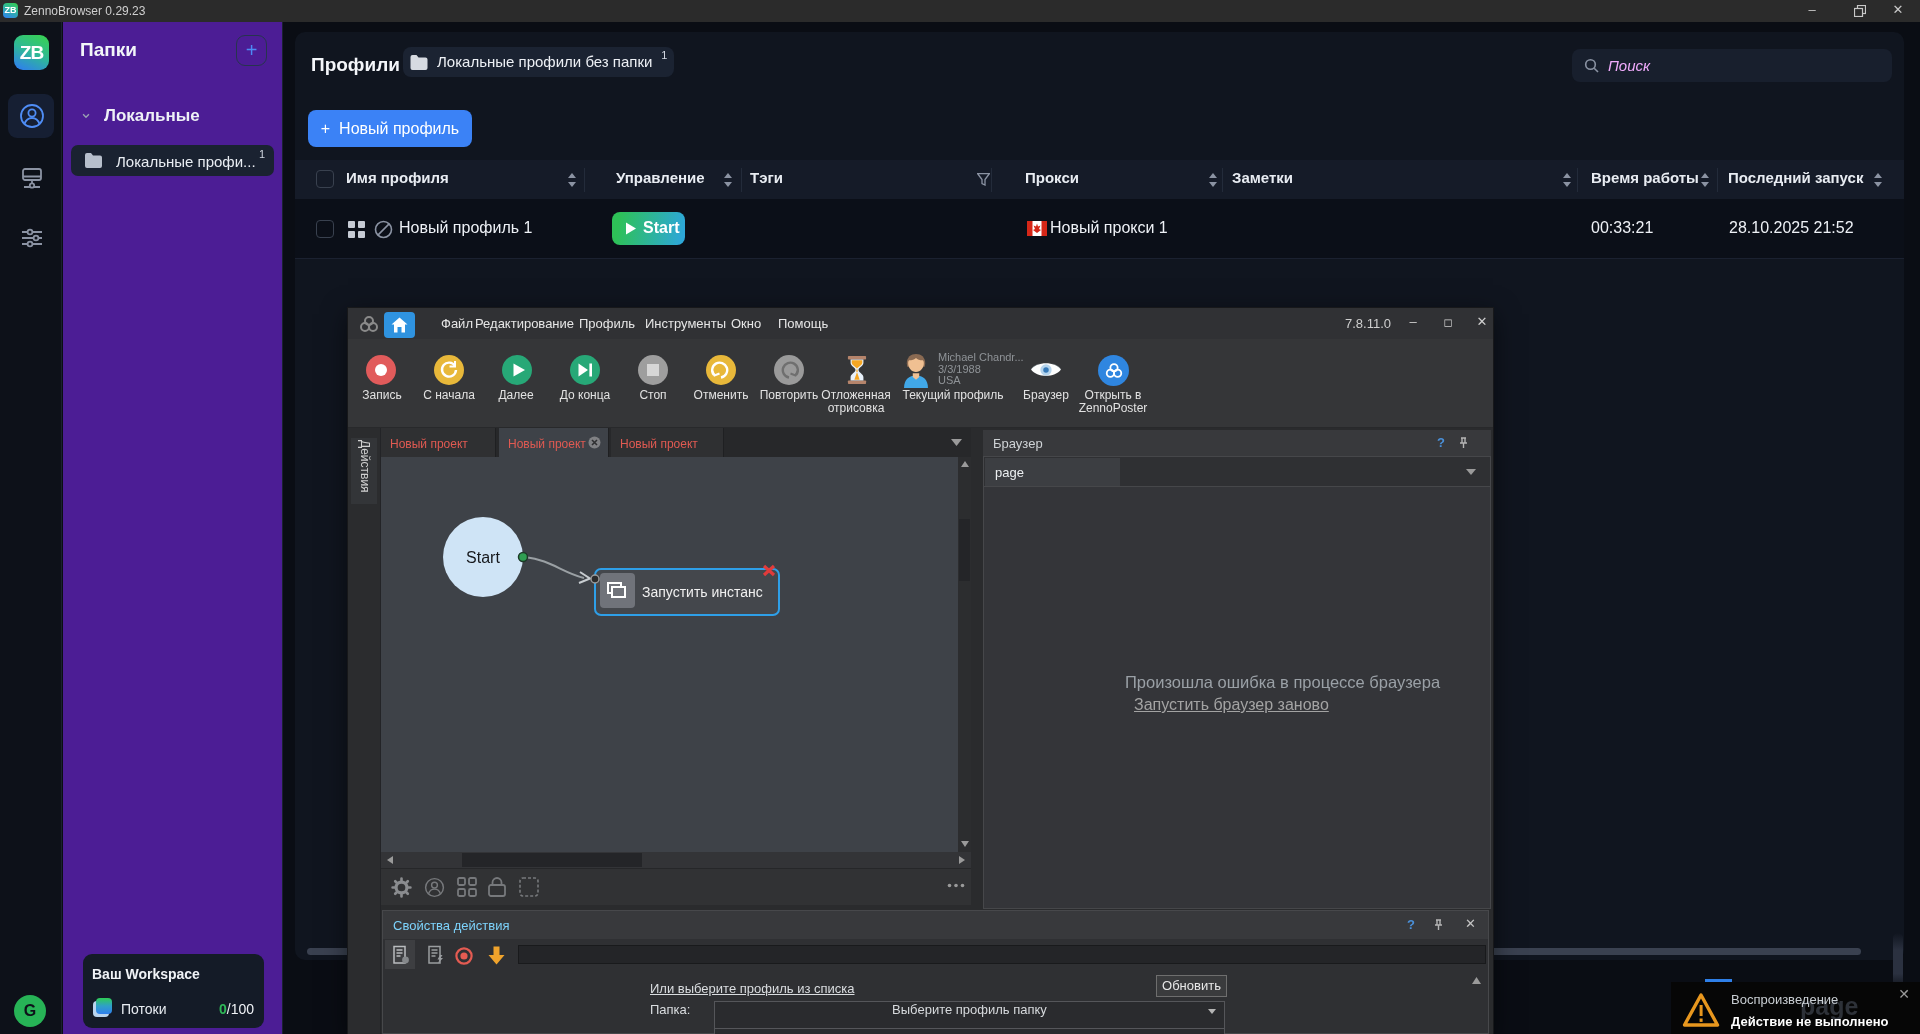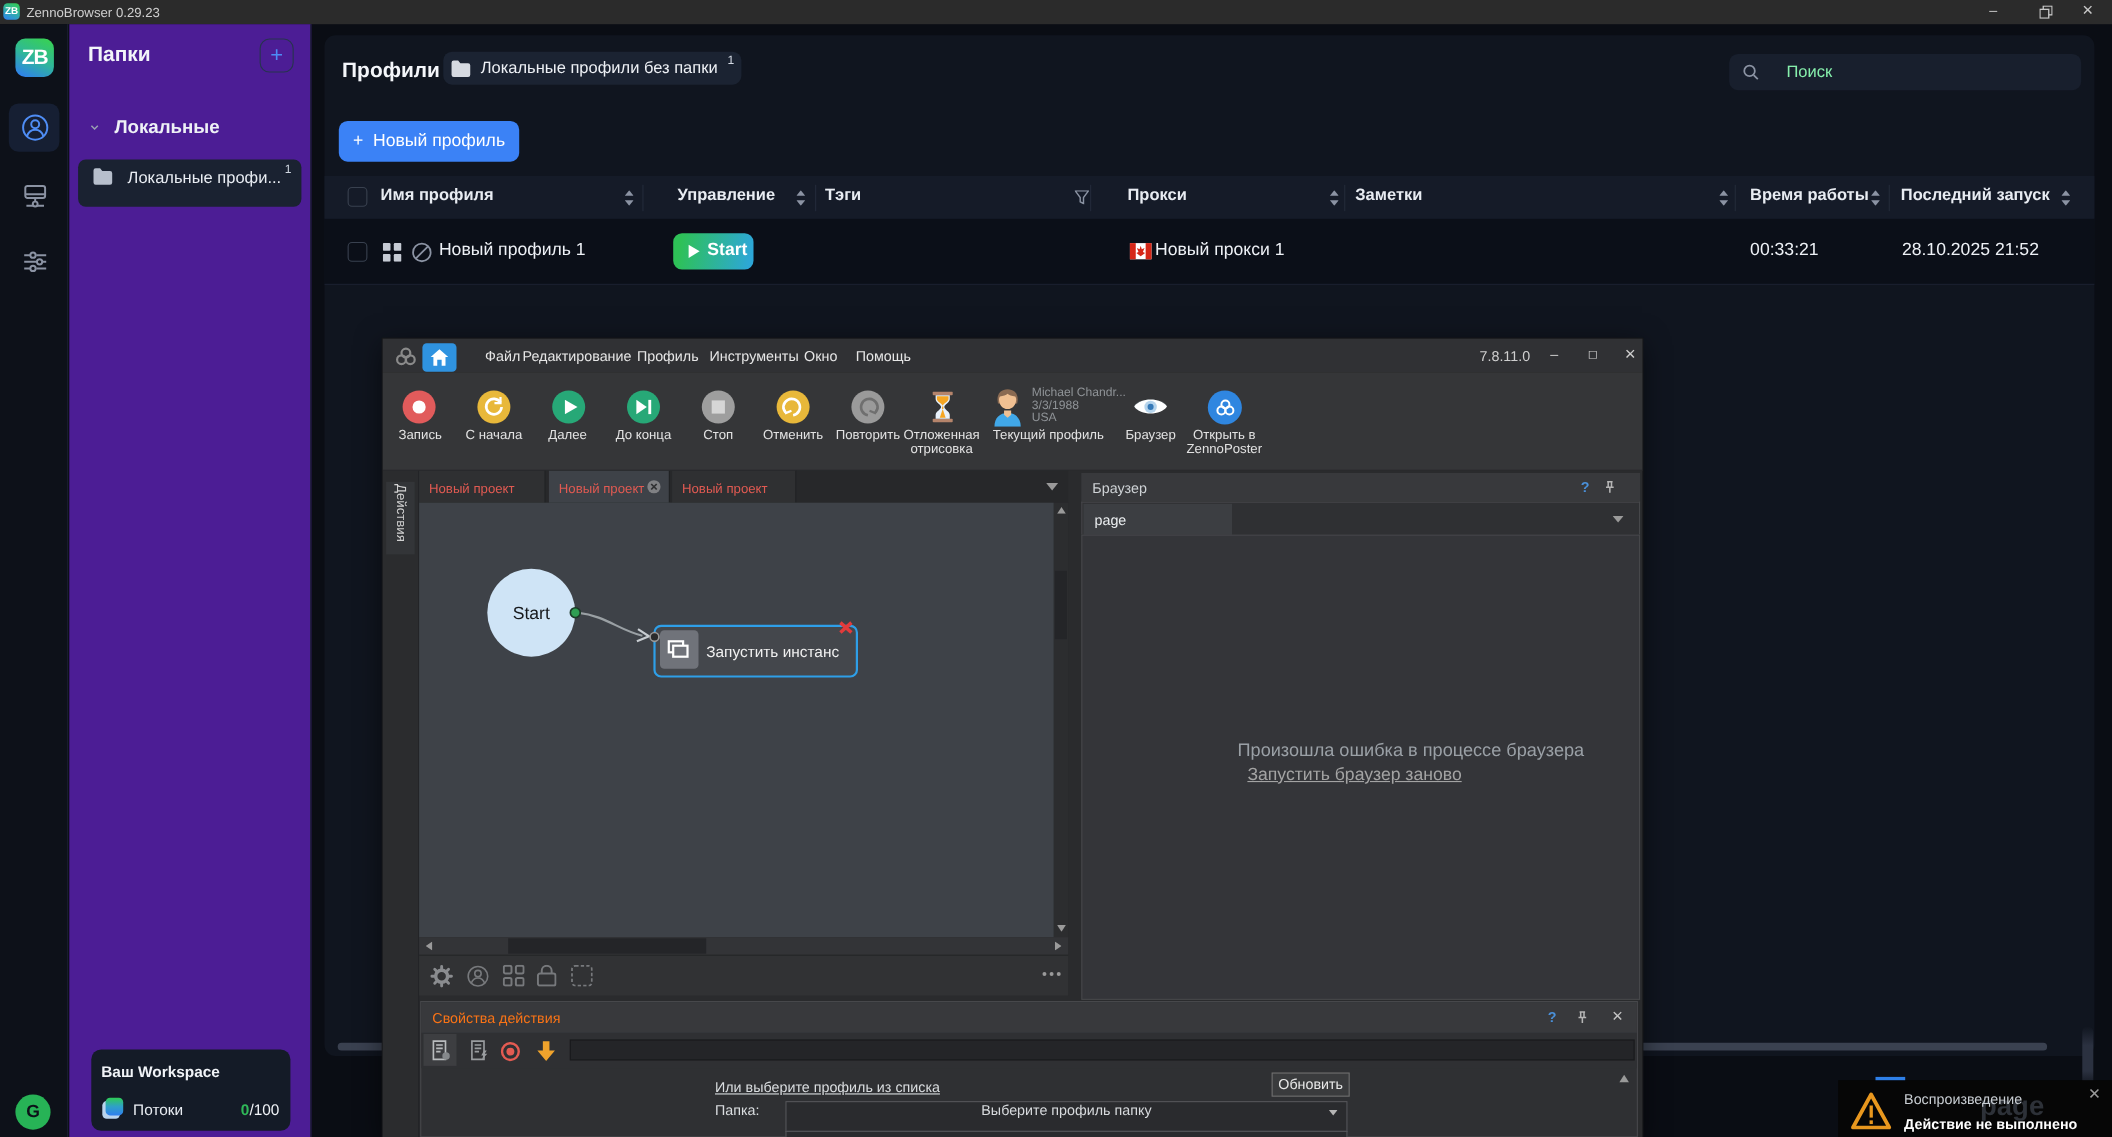--- a/index.html
+++ b/index.html
@@ -17,38 +17,38 @@
 #rail { position:absolute; left:0; top:22px; width:62px; height:1012px; background:#0d1119; border-right:1px solid #1a2030;}
 #sidebar { position:absolute; left:63px; top:22px; width:220px; height:1012px; background:#4c1d95; border-right:1px solid #1a2030;}
 #zblogo { position:absolute; left:14px; top:13px; width:35px; height:35px; border-radius:9px;
   background:linear-gradient(205deg,#38d153 5%,#2fb898 50%,#2f7fee 95%);
   color:#fff; font-weight:bold; font-size:19px; text-align:center; line-height:35px; letter-spacing:-1px;}
 #railuser { position:absolute; left:8px; top:72px; width:46px; height:44px; background:#161f33; border-radius:9px;}
 #papki { position:absolute; left:17px; top:17px; font-size:19px; font-weight:bold; color:#f2f5f9;}
 #addbtn { position:absolute; left:173px; top:13px; width:31px; height:31px; border:1px solid #27344e; border-radius:9px; color:#4c8bf5; font-size:20px; text-align:center; line-height:28px; font-weight:400;}
 #lokal { position:absolute; left:41px; top:84px; font-size:17px; font-weight:bold; color:#eef1f6;}
 #chev { position:absolute; left:18px; top:89px; width:10px; height:10px; color:#8b93a3;}
-#folderitem { position:absolute; left:8px; top:123px; width:203px; height:43px; background:#1a2231; border-radius:7px;text-align:right;}
+#folderitem { position:absolute; left:8px; top:123px; width:203px; height:31px; background:#1a2231; border-radius:7px;text-align:right;}
 #folderitem .ftxt { position:absolute; left:45px; top:8px; font-size:15px; color:#e9edf3; }
 #folderitem .badge { position:absolute; right:9px; top:4px; font-size:11px; color:#cfd6e0; line-height:11px; }
 
 #wscard { position:absolute; left:20px; top:932px; width:181px; height:74px; background:#141b27; border-radius:9px;}
 #wscard .wt { position:absolute; left:9px; top:12px; font-size:14px; font-weight:bold; color:#f0f3f7;}
 #wscard .pt { position:absolute; left:38px; top:47px; font-size:14px; color:#e8ecf2;}
 #wscard .num { position:absolute; right:10px; top:47px; font-size:14px; color:#f0f3f7;}
 #wscard .num b { color:#2fb858; font-weight:bold;}
 #gav { position:absolute; left:14px; top:995px; width:32px; height:32px; border-radius:50%; background:#27b356; color:#0d1119; font-weight:bold; font-size:16px; text-align:center; line-height:32px;}
 
 
 #panel { position:absolute; left:295px; top:32px; width:1609px; height:928px; background:#10151f; border-radius:10px;}
 #ptitle { position:absolute; left:16px; top:22px; font-size:19px; font-weight:bold; color:#f4f6fa;text-align:center;}
 #chip { position:absolute; left:108px; top:15px; height:30px; background:#1b2332; border-radius:8px; padding:0 22px 0 34px; line-height:30px; font-size:15px; white-space:nowrap; color:#edf0f5;}
 #chip .b1 { position:absolute; right:7px; top:3px; font-size:11px; color:#d4dae4; line-height:11px;}
 #search { position:absolute; left:1277px; top:17px; width:320px; height:33px; background:#181f2d; border-radius:8px;}
-#search .ph { position:absolute; left:52px; top:8px; font-size:15px; color:#86efac;}
+#search .ph { position:absolute; left:36px; top:8px; font-size:15px; color:#f0abfc;font-style:italic;}
 #newbtn { position:absolute; left:13px; top:78px; width:164px; height:37px; background:#3b82f6; border-radius:8px; color:#fff; font-size:16px; text-align:center; line-height:37px;}
 
 
 #thead { position:absolute; left:0px; top:128px; width:1609px; height:39px; background:#151b28; }
 #trow { position:absolute; left:0px; top:167px; width:1609px; height:60px; background:#0b0f18; border-bottom:1px solid #1b2130;}
 .hcell { position:absolute; top:9px; font-size:15px; font-weight:bold; color:#e8ecf2; }
 .cbx { position:absolute; width:18px; height:18px; border:1px solid #39414f; border-radius:4px; }
 .sortic { position:absolute; top:13px; width:8px; height:14px;}
 .vdiv { position:absolute; top:8px; width:1px; height:24px; background:#232b3a;}
 .rtxt { position:absolute; top:20px; font-size:16px; color:#eef1f6;}
@@ -91,21 +91,21 @@
 #bphead .t { position:absolute; left:10px; top:6px; font-size:13px; color:#cfd3d6;}
 #bptabs { position:absolute; left:0; top:26px; width:508px; height:30px; background:#2f3033; border:1px solid #46474a; border-bottom:none;}
 #bptab { position:absolute; left:1px; top:1px; width:135px; height:29px; background:#3c3e42; color:#eceff1; font-size:13px; padding:7px 0 0 10px;}
 #bpcontent { position:absolute; left:0; top:56px; width:508px; height:423px; background:#343539; border:1px solid #46474a; border-top:1px solid #46474a;}
 #errmsg { position:absolute; left:141px; top:186px; font-size:16.5px; color:#9aa0a6; white-space:nowrap;}
 #errlink { position:absolute; left:150px; top:209px; font-size:16px; color:#a3a3a3; text-decoration:underline; white-space:nowrap; }
 
 
 #props { position:absolute; left:34px; top:602px; width:1107px; height:124px; background:#2f3033; border:1px solid #47484b;}
 #propshead { position:absolute; left:0; top:0; width:1105px; height:28px; background:#38393c;}
-#propshead .t { position:absolute; left:10px; top:7px; font-size:13px; color:#f97316;}
+#propshead .t { position:absolute; left:10px; top:7px; font-size:13px; color:#7dd3fc;}
 #propstool { position:absolute; left:0; top:28px; width:1105px; height:32px; background:#2f3033;}
 #propinput { position:absolute; left:135px; top:6px; width:968px; height:19px; background:#242528; border:1px solid #191a1c;}
 #proplink { position:absolute; left:267px; top:70px; font-size:13px; color:#dadde0; text-decoration:underline;}
 #updbtn { position:absolute; left:773px; top:64px; width:71px; height:22px; background:#3a3b3d; border:1px solid #6e6e6e; color:#e8e8e8; font-size:13px; text-align:center; line-height:20px;}
 #folderlbl { position:absolute; left:267px; top:91px; font-size:13px; color:#dadde0;}
 #folderdd { position:absolute; left:331px; top:90px; width:511px; height:28px; background:#2a2b2e; border:1px solid #55565a; color:#d7dadd; font-size:13px; text-align:center; line-height:16px;}
 #nextinput { position:absolute; left:331px; top:117px; width:511px; height:7px; background:#2a2b2e; border:1px solid #55565a; border-bottom:none;}
 
 
 #toast { position:absolute; left:1671px; top:982px; width:249px; height:52px; background:#060606;}

